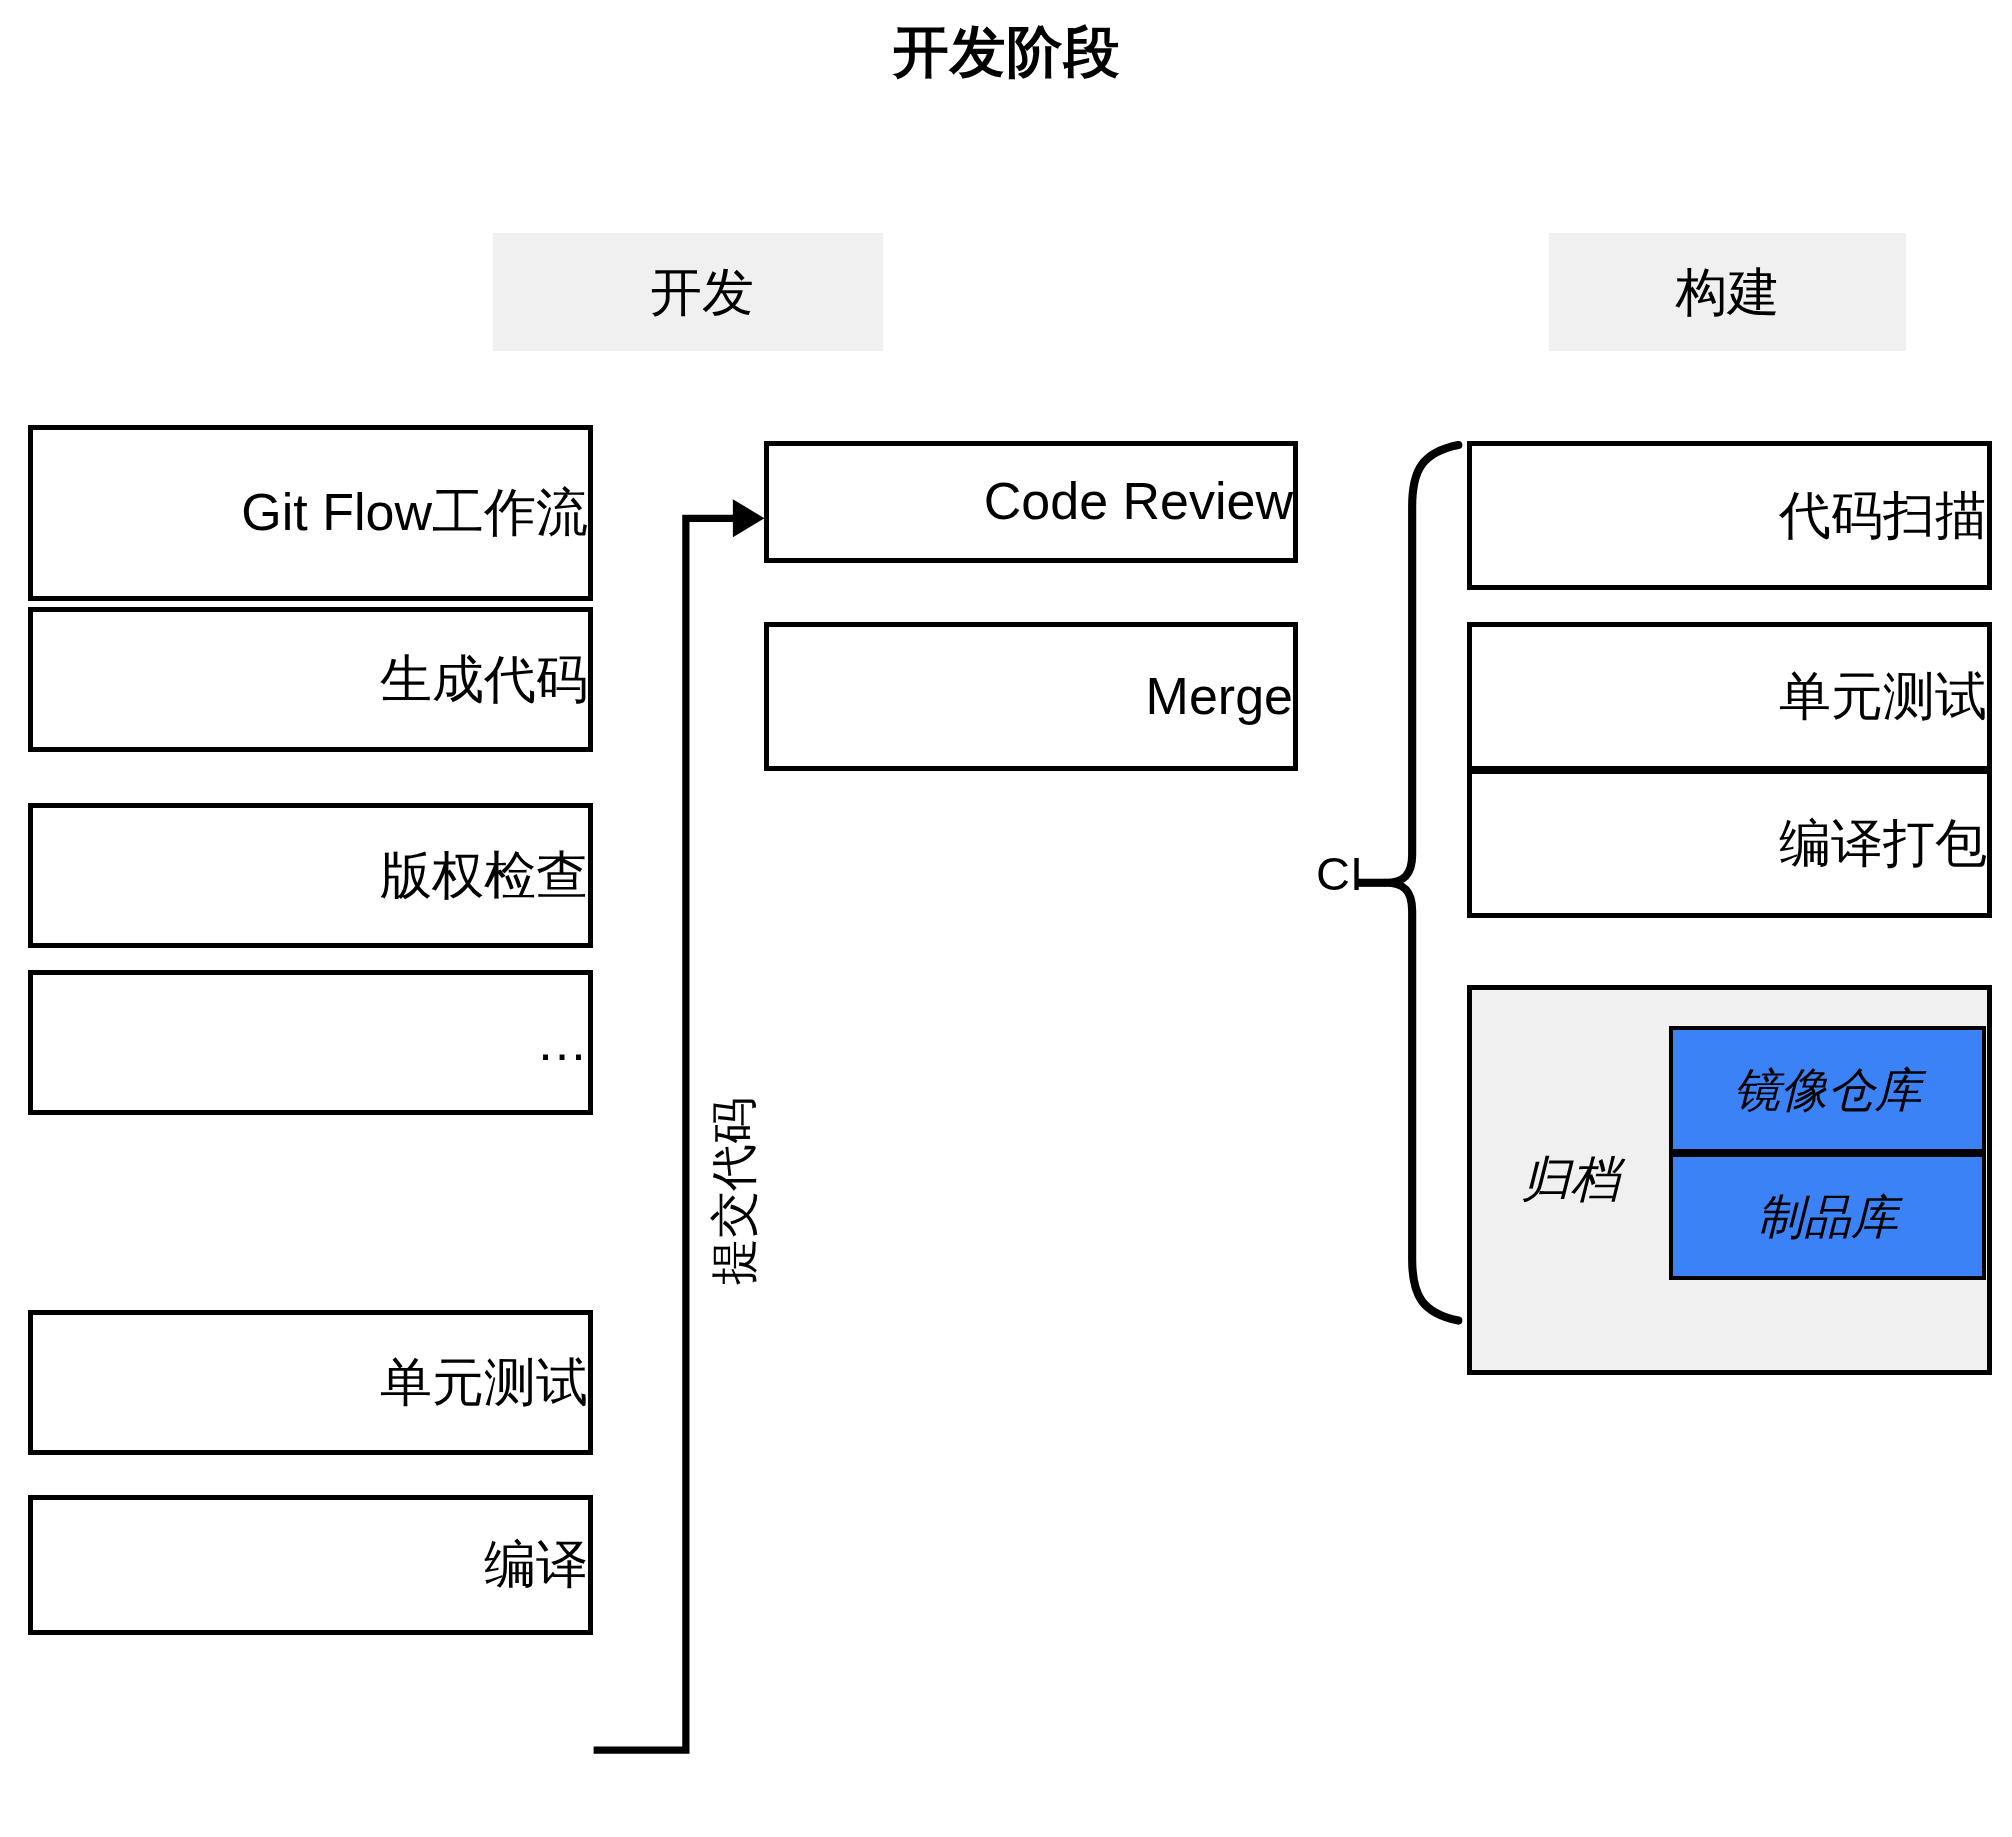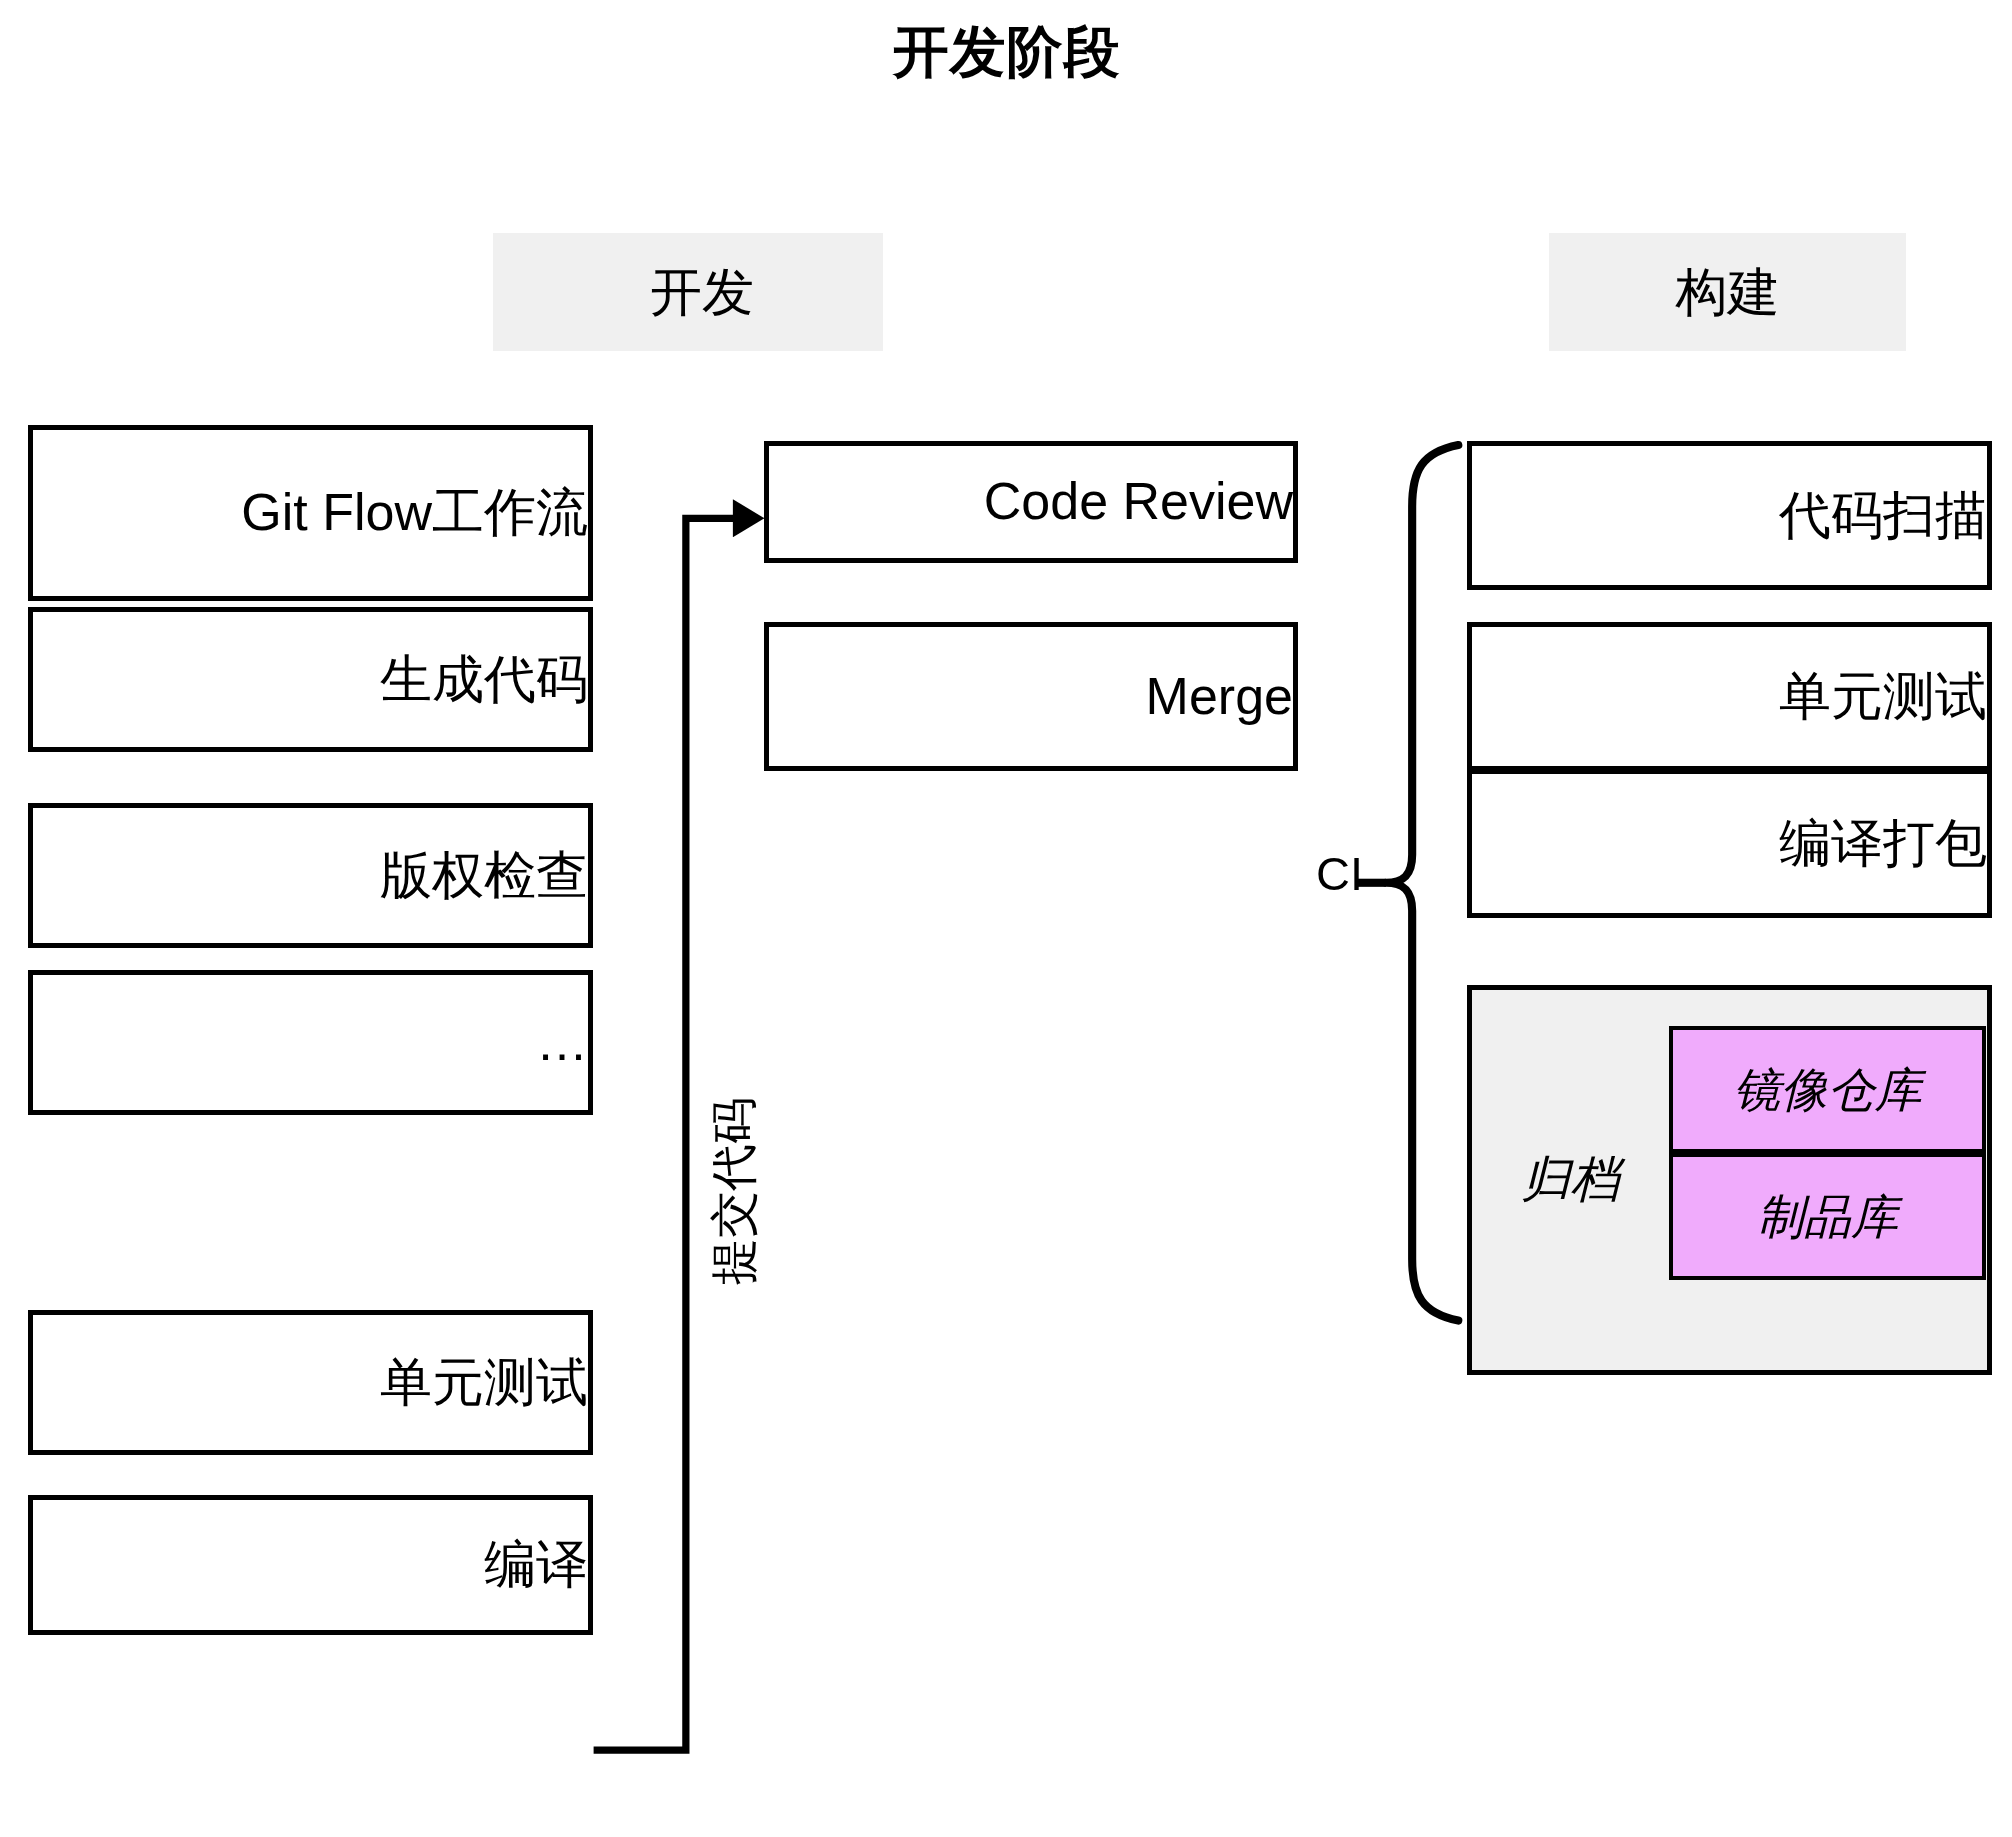--- a/index.html
+++ b/index.html
@@ -103,21 +103,21 @@
     display: flex;
     align-items: center;
     justify-content: center;
     font-size: 49px;
   }
   .archive-sub {
     position: absolute;
     left: 197px;
     box-sizing: border-box;
     border: 4.5px solid #000000;
-    background: #f0abfc;
+    background: #3b82f6;
     display: flex;
     align-items: center;
     justify-content: center;
     font-size: 47px;
     white-space: nowrap;
   }
   #archive-sub-0 { top: 36px;  width: 317px; height: 127px; }
   #archive-sub-1 { top: 163px; width: 317px; height: 127px; }
 
   

